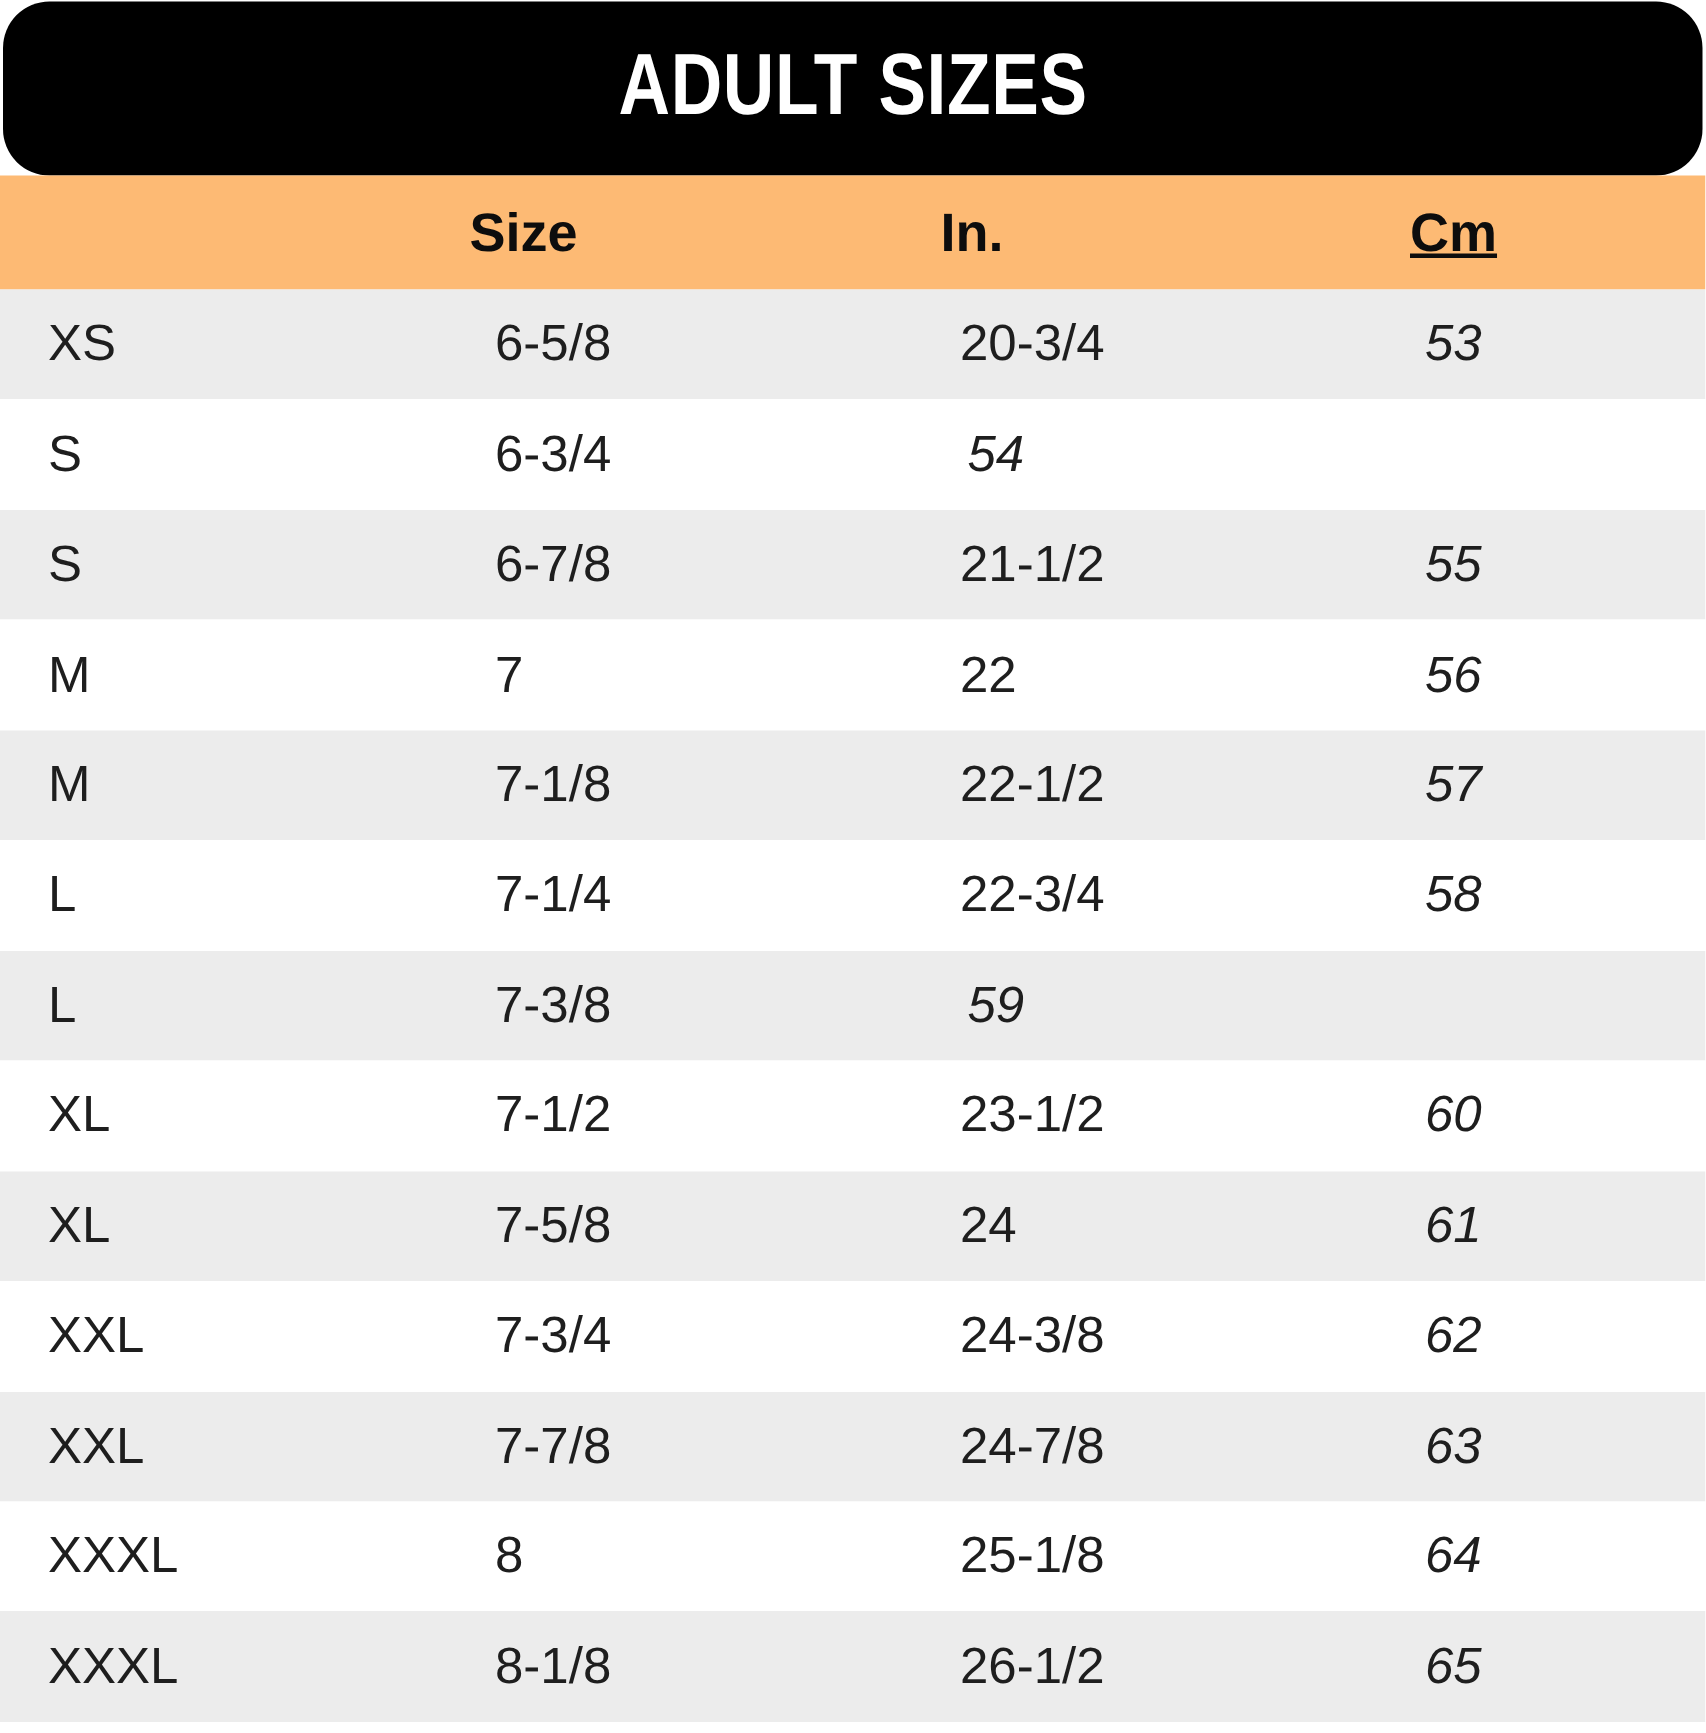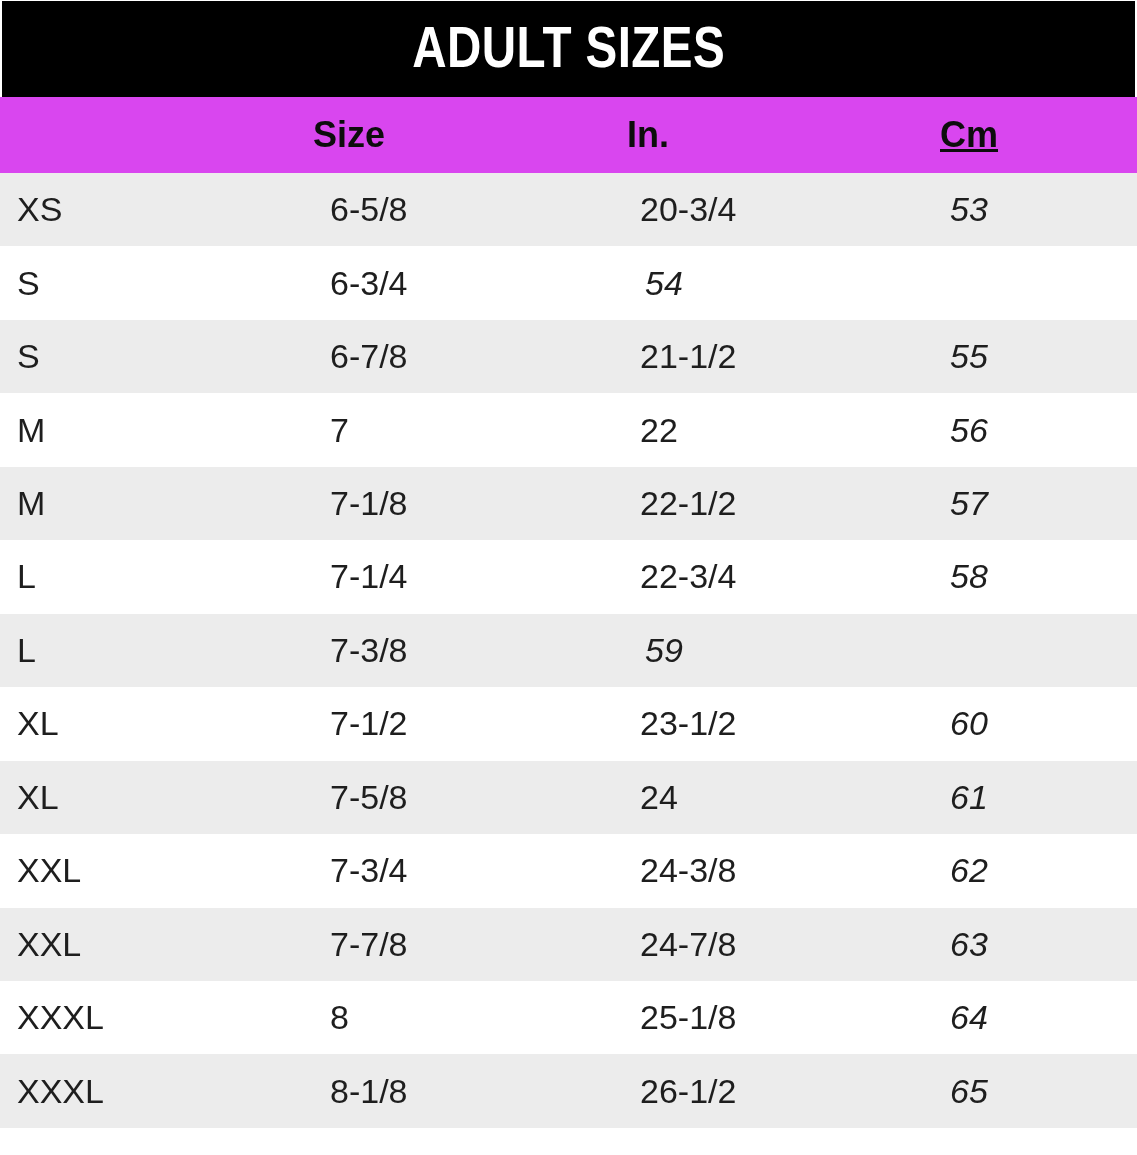--- a/index.html
+++ b/index.html
@@ -14,26 +14,27 @@
     font-family: "Liberation Sans", "DejaVu Sans", sans-serif;
     color: var(--text, #1e1e1e);
   }
   .page {
     width: 1137px;
     height: 1155px;
     background: #ffffff;
   }
   
   .titlebar {
-    height: 96px;
+    height: 116px;
     margin: 1px 2px 0 2px;
     background: var(--title-bg, #000000);
     display: flex;
     align-items: center;
     justify-content: center;
+    border-radius: 31px;
   }
   .titlebar h1 {
     margin: 0;
     margin-top: -6px;
     color: var(--title-text, #ffffff);
     font-size: 58px;
     font-weight: bold;
     letter-spacing: 0.5px;
     transform: scaleX(0.82);
     white-space: nowrap;
@@ -42,38 +43,38 @@
   .row {
     display: grid;
     grid-template-columns: 305px 320px 305px 207px;
     align-items: center;
   }
   .thead {
     height: 76px;
     font-weight: bold;
     font-size: 36px;
     color: #0d0d0d;
-    background: #d946ef;
+    background: #fdba74;
   }
   .thead .c1 { padding-left: 8px; }
   .thead .c2 { padding-left: 2px; }
   .thead .c3 { padding-left: 10px; text-decoration: underline; }
   .trow {
     height: 73.46px;
     font-size: 34px;
     background: var(--row-bg, #ffffff);
   }
   .trow:nth-child(odd) {
     background: var(--stripe, #ececec);
   }
   .cell {
     white-space: nowrap;
     overflow: hidden;
   }
-  .trow .c0 { padding-left: 17px; }
+  .trow .c0 { padding-left: 32px; }
   .trow .c1 { padding-left: 25px; }
   .trow .c2 { padding-left: 15px; }
   .trow .c3 { padding-left: 20px; font-style: italic; }
 </style>
 </head>
 <body>
 
 <div class="page">
   <header class="titlebar">
     <h1>ADULT SIZES</h1>

